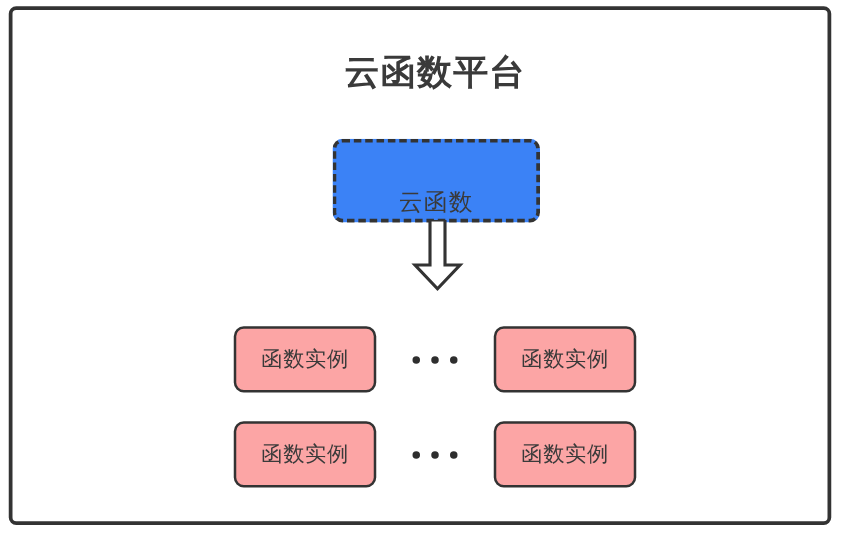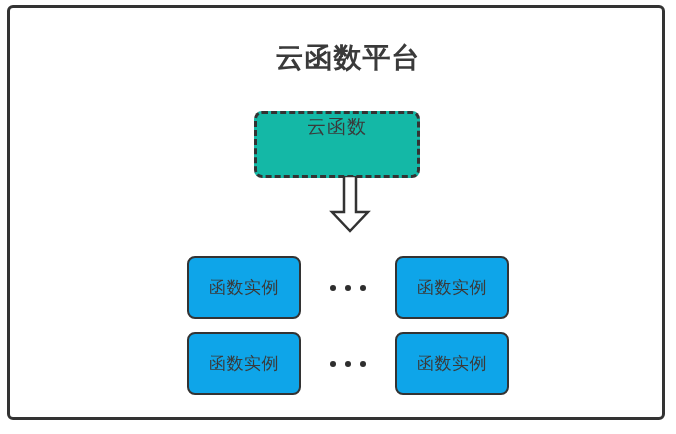--- a/index.html
+++ b/index.html
@@ -40,30 +40,30 @@
     text-align: center;
     font-size: 28px;
     font-weight: bold;
     color: #3a3a3a;
     letter-spacing: 1px;
     line-height: 40px;
   }
   
   .cloud-function-box {
     position: absolute;
-    left: 244px;
+    left: 256px;
     top: 103px;
     width: 166px;
     height: 67px;
     box-sizing: border-box;
     border: 3px dashed #333333;
     border-radius: 8px;
-    background: #14b8a6;
+    background: #3b82f6;
     display: flex;
-    align-items: flex-start;
+    align-items: flex-end;
     justify-content: center;
   }
   .cloud-function-box .label {
     font-size: 19px;
     color: #3a3a3a;
     letter-spacing: 1px;
   }
   
   .down-arrow {
     position: absolute;
@@ -80,25 +80,25 @@
     height: 53px;
     display: flex;
     align-items: center;
     justify-content: center;
   }
   .instance-row.row-1 { top: 253px; }
   .instance-row.row-2 { top: 329px; }
 
   .instance-box {
     width: 114px;
-    height: 63px;
+    height: 53px;
     box-sizing: border-box;
     border: 2.5px solid #333333;
     border-radius: 8px;
-    background: #0ea5e9;
+    background: #fca5a5;
     display: flex;
     align-items: center;
     justify-content: center;
     flex: 0 0 auto;
   }
   .instance-box .label {
     font-size: 17px;
     color: #3a3a3a;
     letter-spacing: 0.5px;
   }

